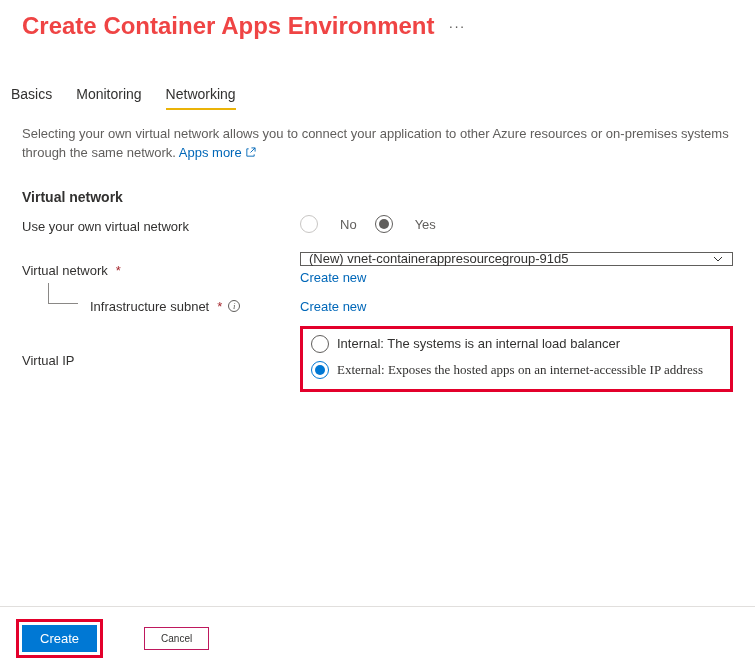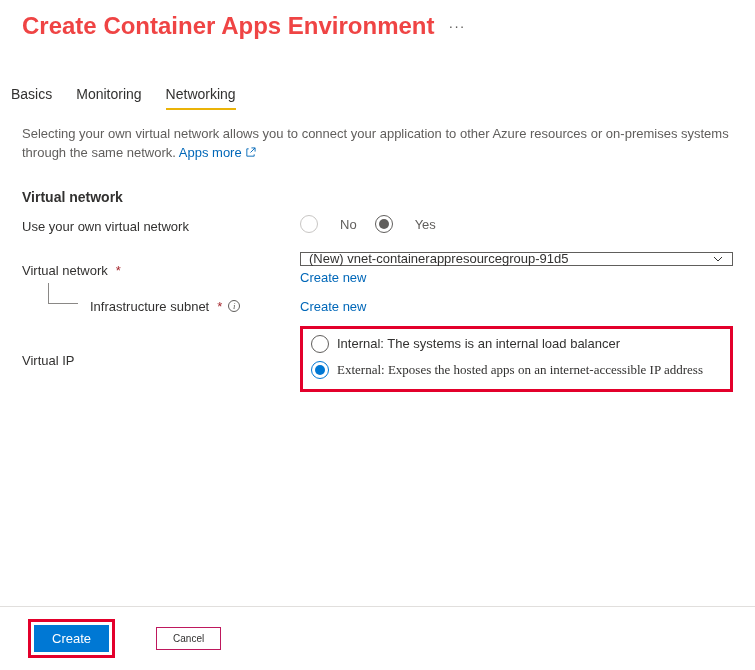--- a/index.html
+++ b/index.html
@@ -153,21 +153,21 @@
       border: 3px solid #e3002b;
       padding: 6px 12px 10px 8px;
     }
     .vip-row { display: flex; align-items: flex-start; gap: 8px; }
     .vip-row + .vip-row { margin-top: 8px; font-family: Liberation Serif, serif; }
     .vip-text { color: #323130; line-height: 1.35; }
     .footer {
       position: absolute;
       left: 0; right: 0; bottom: 0;
       border-top: 1px solid #e1dfdd;
-      padding: 12px 28px;
+      padding: 12px 16px;
       display: flex;
       gap: 24px;
       align-items: center;
     }
     .btn-primary-wrap {
       border: 3px solid #e3002b;
       padding: 3px;
     }
     .btn-primary {
       background: #0078d4;

